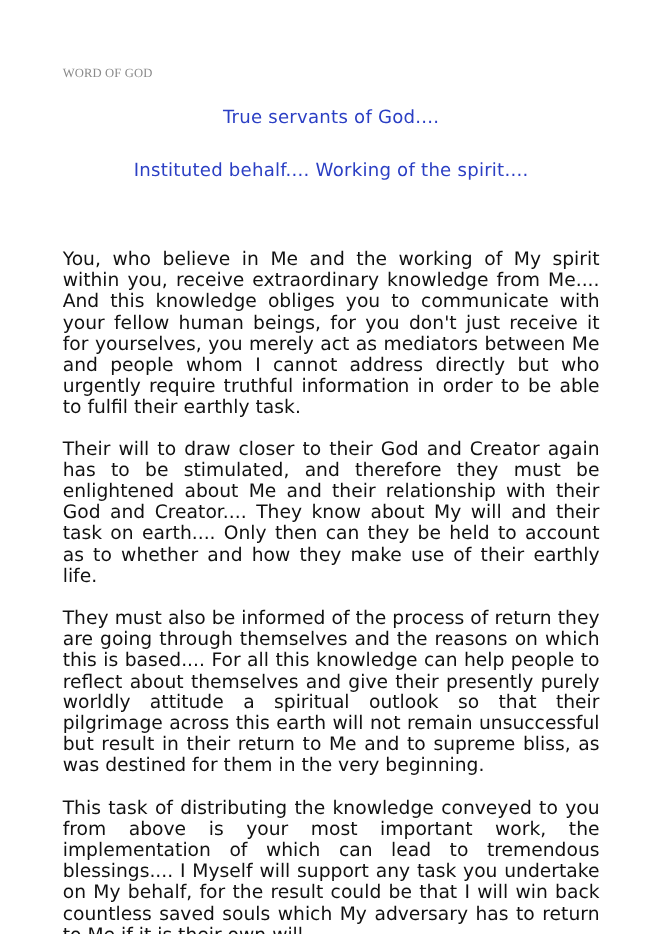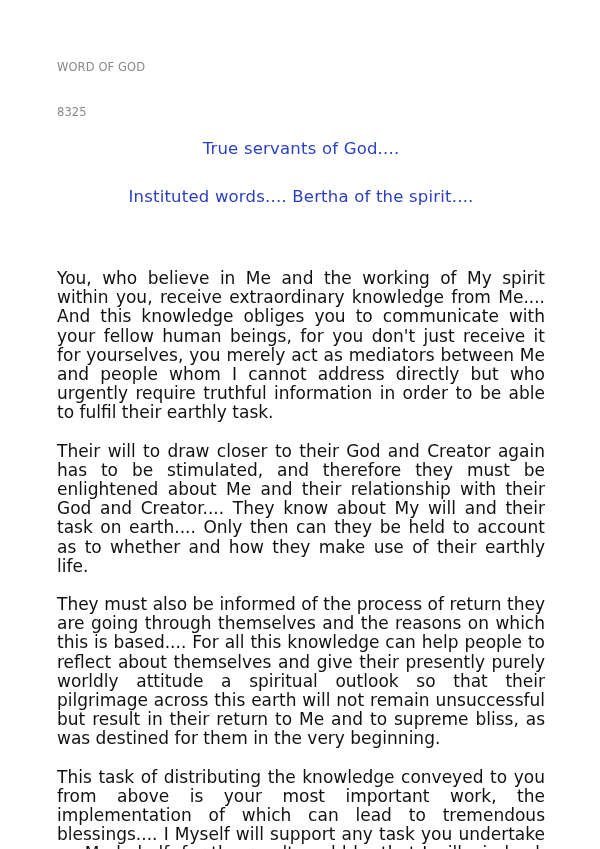--- a/index.html
+++ b/index.html
@@ -24,20 +24,21 @@
   }
   .header {
     color: #8a8a8a;
     font-size: 11.5px;
     line-height: 19px;
     margin-top: 3px;
   }
   .header .line {
     display: block;
     letter-spacing: 0.1px;
+    font-family: Liberation Serif, serif;
   }
   .doc-number {
     color: #8a8a8a;
     font-size: 11.5px;
     margin-top: 28px;
     letter-spacing: 0.1px;
   }
   .titles {
     margin-top: 20px;
     text-align: center;
@@ -71,25 +72,24 @@
 </style>
 </head>
 <body>
 
 <div class="page">
 
   <div class="header">
     <span class="line">WORD OF GOD</span>
   </div>
 
-  <div class="doc-number">8325</div>
 
   <div class="titles">
     <div class="title-main">True servants of God....</div>
-    <div class="title-sub">Instituted words.... Bertha of the spirit....</div>
+    <div class="title-sub">Instituted behalf.... Working of the spirit....</div>
   </div>
 
   <div class="body-text">
     <p>You, who believe in Me and the working of My spirit within you, receive extraordinary knowledge from Me.... And this knowledge obliges you to communicate with your fellow human beings, for you don't just receive it for yourselves, you merely act as mediators between Me and people whom I cannot address directly but who urgently require truthful information in order to be able to fulfil their earthly task.</p>
     <p>Their will to draw closer to their God and Creator again has to be stimulated, and therefore they must be enlightened about Me and their relationship with their God and Creator.... They know about My will and their task on earth.... Only then can they be held to account as to whether and how they make use of their earthly life.</p>
     <p>They must also be informed of the process of return they are going through themselves and the reasons on which this is based.... For all this knowledge can help people to reflect about themselves and give their presently purely worldly attitude a spiritual outlook so that their pilgrimage across this earth will not remain unsuccessful but result in their return to Me and to supreme bliss, as was destined for them in the very beginning.</p>
     <p>This task of distributing the knowledge conveyed to you from above is your most important work, the implementation of which can lead to tremendous blessings.... I Myself will support any task you undertake on My behalf, for the result could be that I will win back countless saved souls which My adversary has to return to Me if it is their own will.</p>
   </div>
 
 </div>

